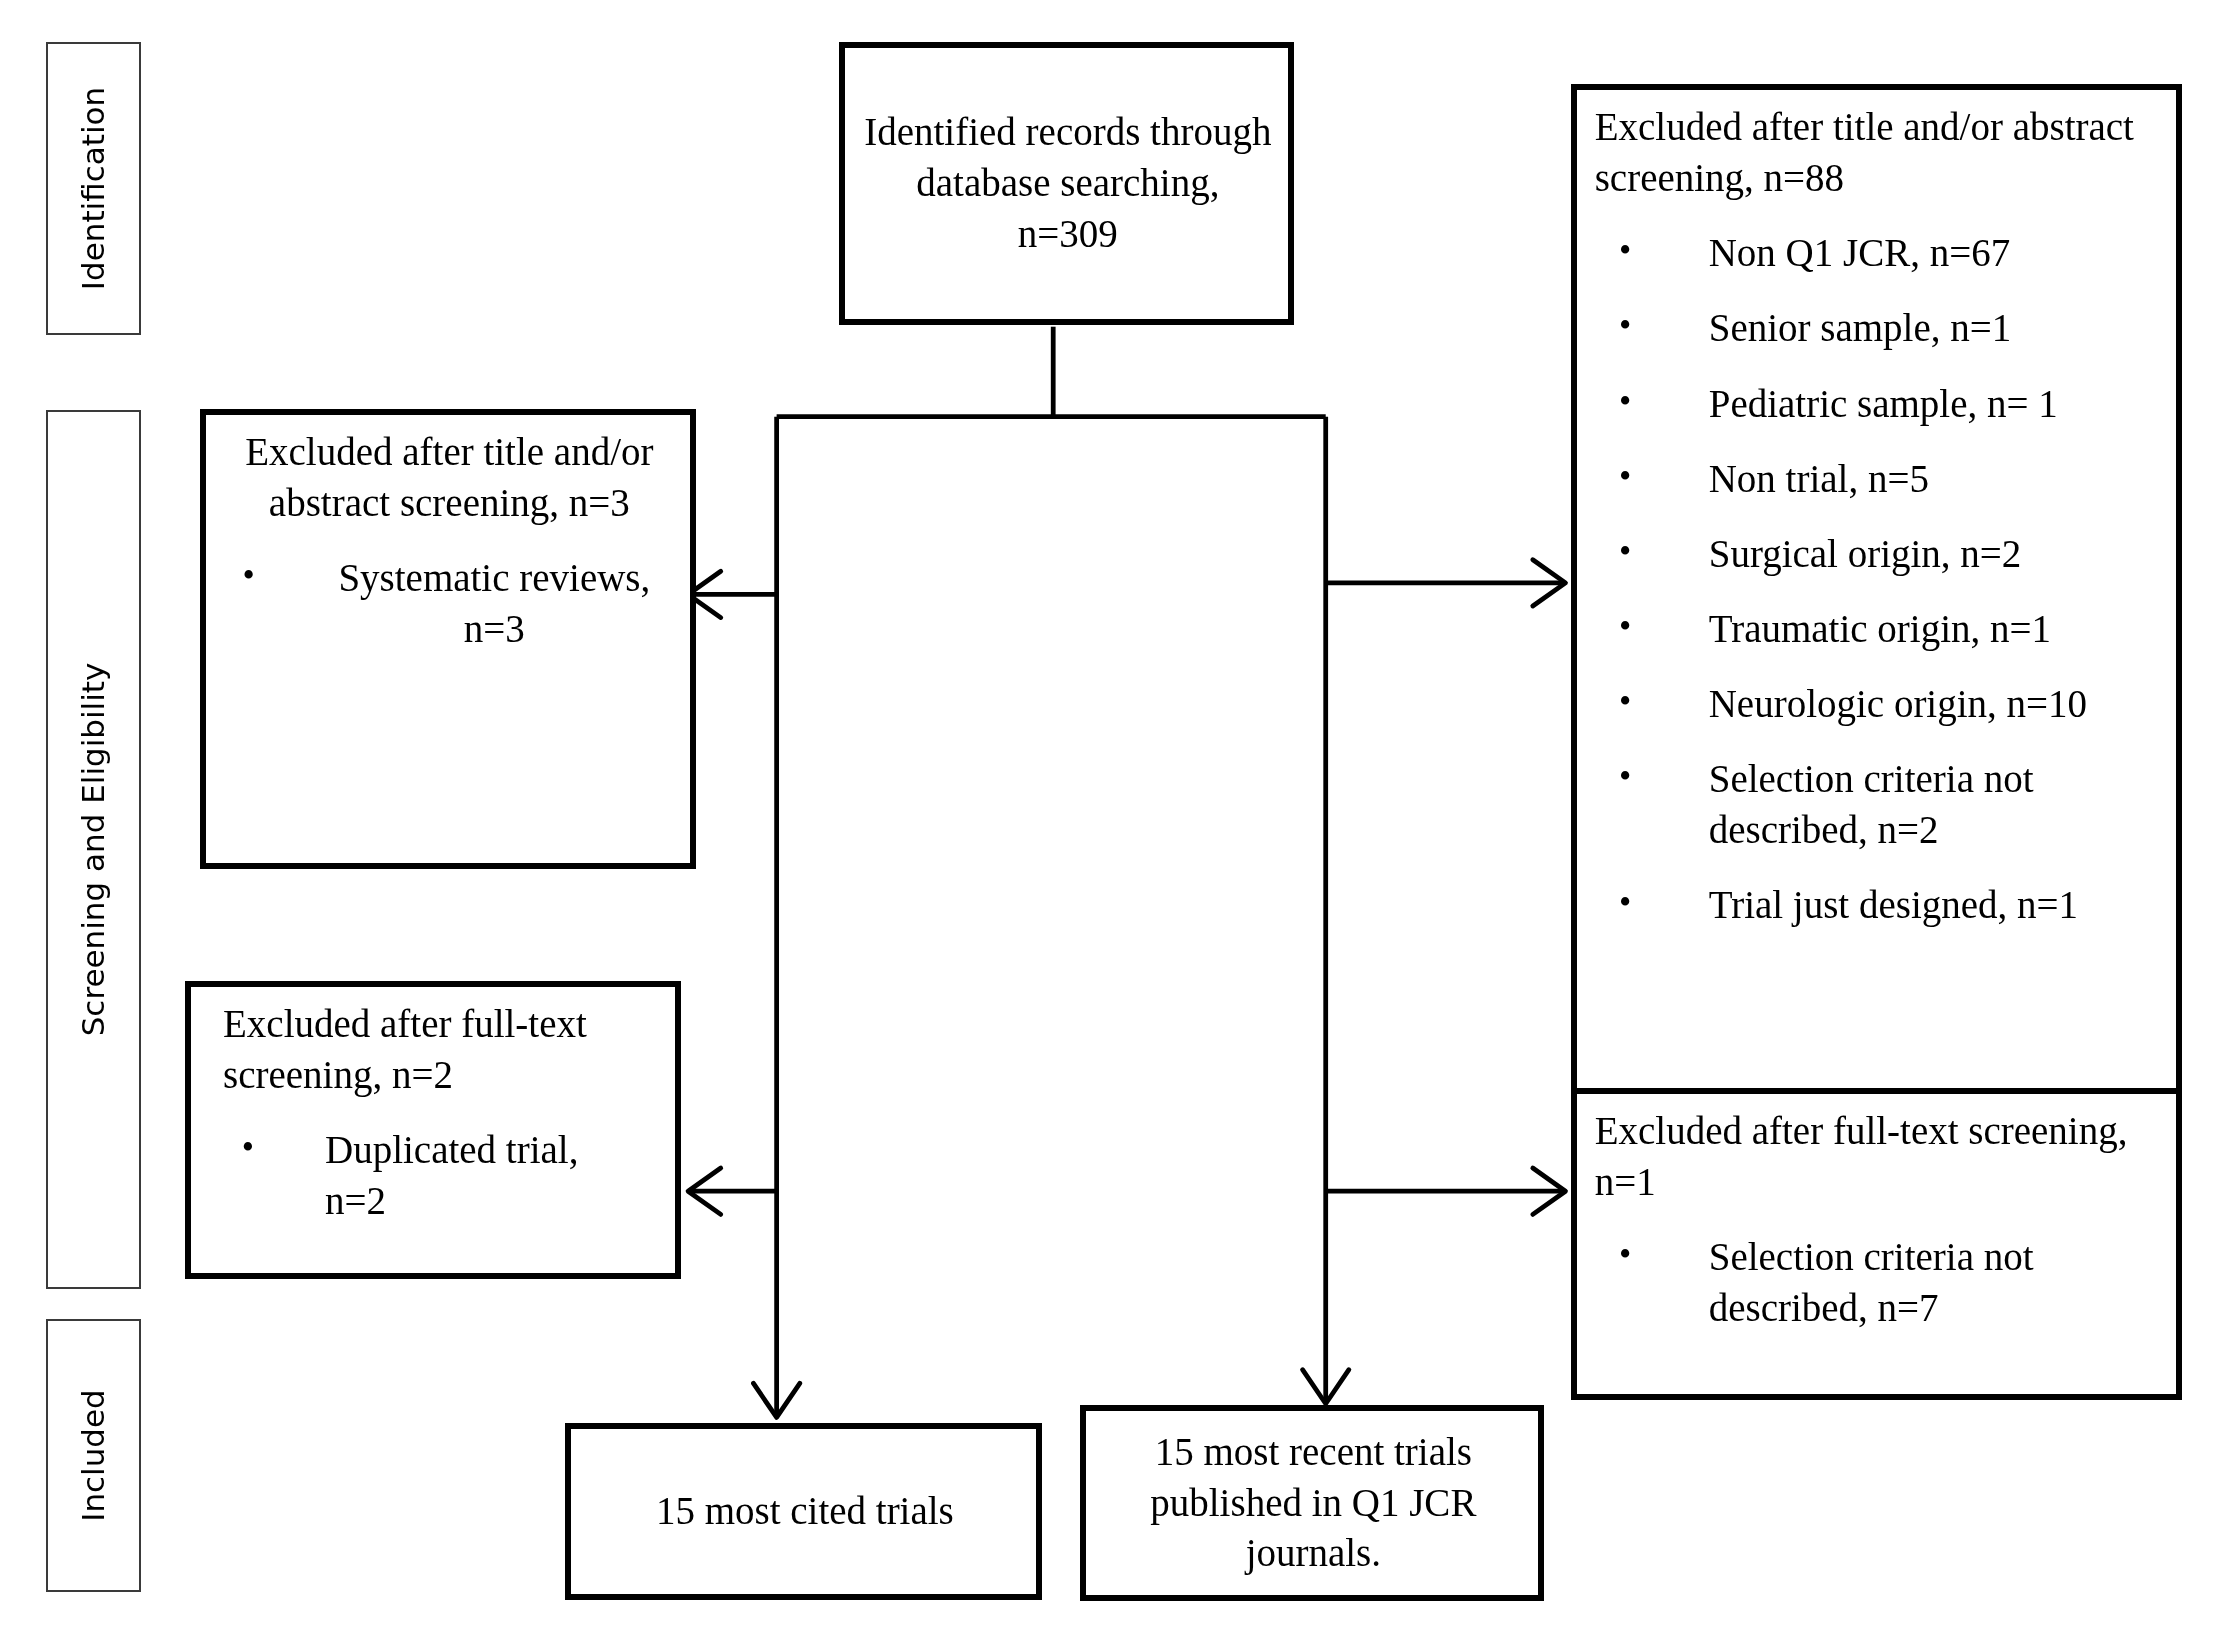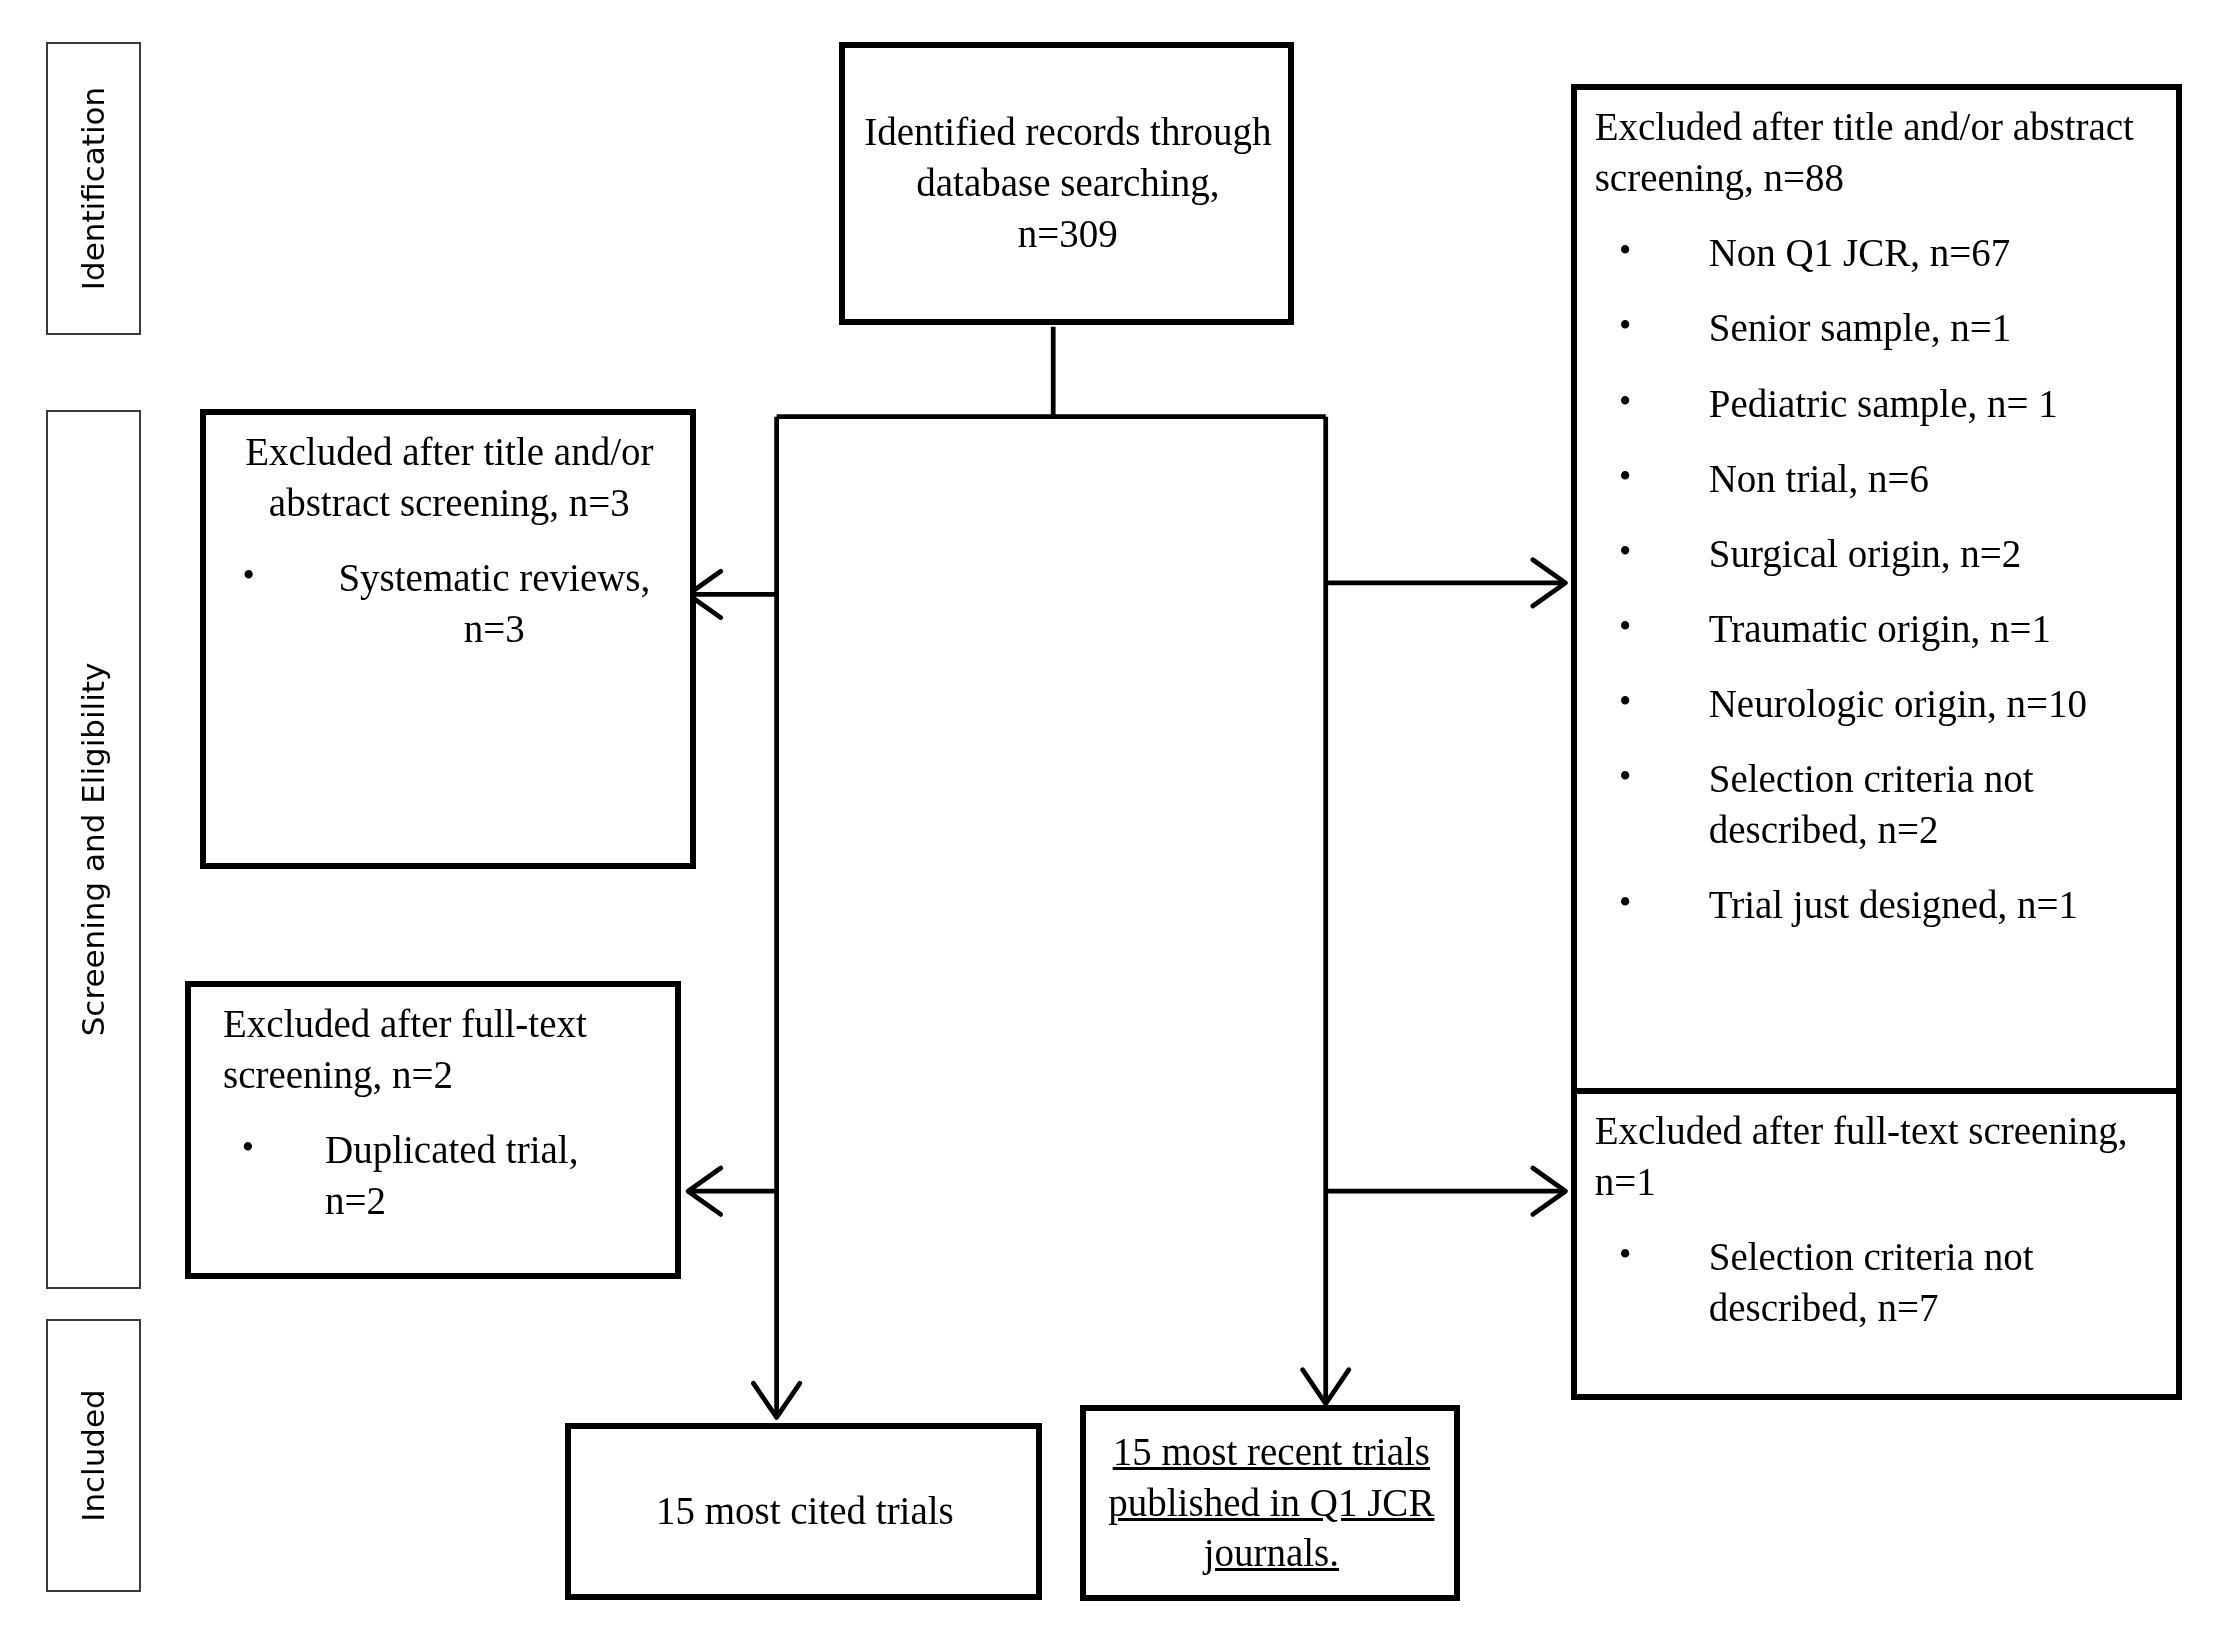--- a/index.html
+++ b/index.html
@@ -163,38 +163,38 @@
       <li>Duplicated trial, n=2</li>
     </ul>
   </div>
 
   <div class="flow-box" style="left:1571px; top:84px; width:611px; height:1036px;">
     <p class="box-heading">Excluded after title and/or abstract screening, n=88</p>
     <ul class="box-bullets">
       <li>Non Q1 JCR, n=67</li>
       <li>Senior sample, n=1</li>
       <li>Pediatric sample, n= 1</li>
-      <li>Non trial, n=6</li>
+      <li>Non trial, n=5</li>
       <li>Surgical origin, n=2</li>
       <li>Traumatic origin, n=1</li>
       <li>Neurologic origin, n=10</li>
       <li>Selection criteria not described, n=2</li>
       <li>Trial just designed, n=1</li>
     </ul>
   </div>
 
   <div class="flow-box" style="left:1571px; top:1088px; width:611px; height:312px;">
     <p class="box-heading">Excluded after full-text screening, n=1</p>
     <ul class="box-bullets">
       <li>Selection criteria not described, n=7</li>
     </ul>
   </div>
 
   <div class="flow-box outcome" style="left:552px; top:1423px; width:477px; height:177px;">
     <p class="box-heading">15 most cited trials</p>
   </div>
 
-  <div class="flow-box outcome" style="left:1067px; top:1405px; width:380px; height:196px;text-decoration:underline;">
+  <div class="flow-box outcome" style="left:1067px; top:1405px; width:464px; height:196px;">
     <p class="box-heading">15 most recent trials published in Q1 JCR journals.</p>
   </div>
 
 </div>
 
 
 </body></html>

